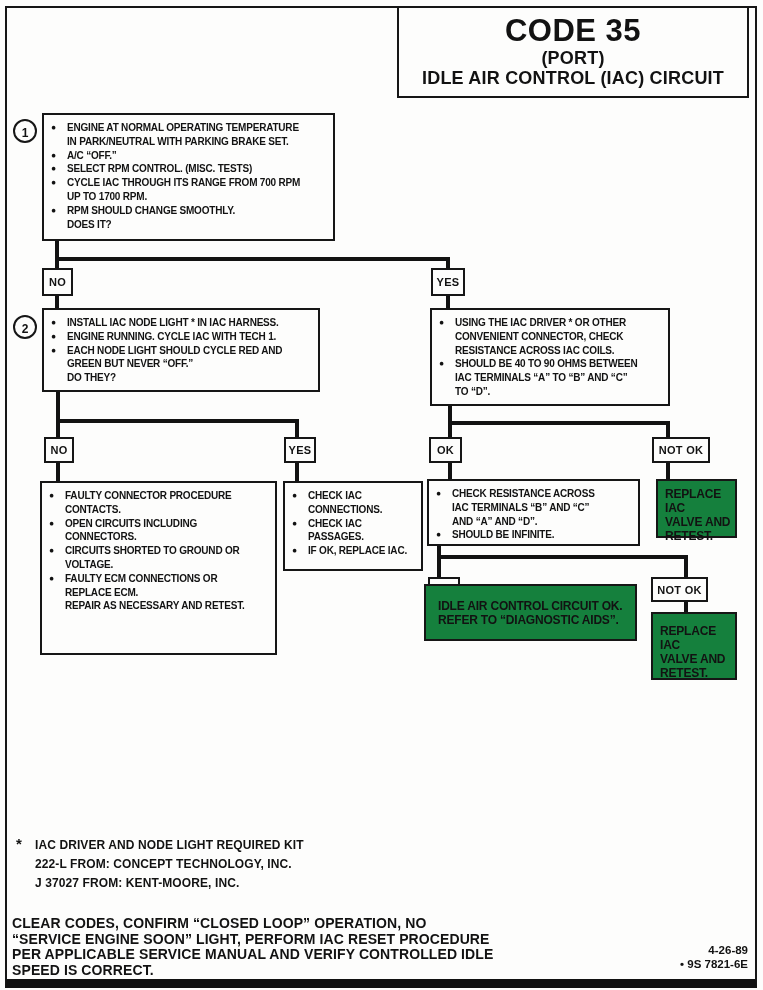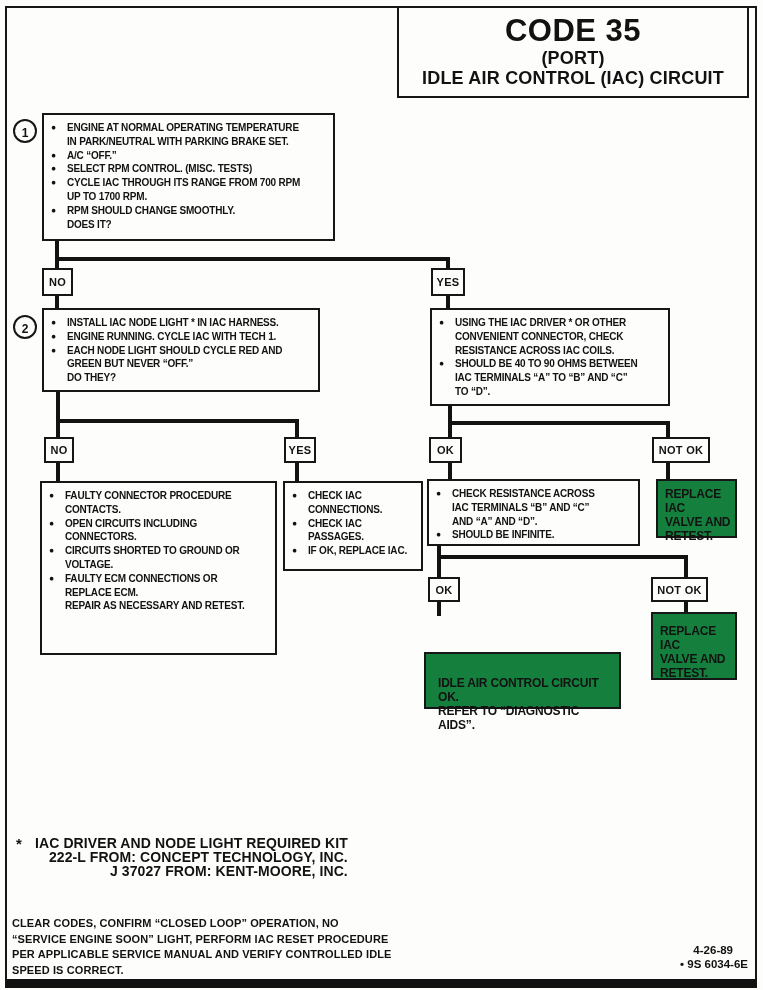--- a/index.html
+++ b/index.html
@@ -37,27 +37,27 @@
     padding:6px 2px 3px 7px;
   }
   .dbox{
     position:absolute;border:2px solid #161616;background:#fdfdfc;box-sizing:border-box;
     font-size:11px;text-align:center;display:flex;align-items:center;justify-content:center;
     letter-spacing:0.3px;
   }
   .ln{position:absolute;background:#121212;}
   .footnote{position:absolute;left:16px;top:836px;display:flex;}
   .footnote .mark{flex:0 0 19px;font-size:15px;line-height:16px;}
-  .footnote .ftx{font-size:14px;line-height:14px;white-space:pre-line;letter-spacing:0.1px;text-align:right;}
+  .footnote .ftx{font-size:12px;line-height:19px;white-space:pre-line;letter-spacing:0.1px;}
   .footer-note{
-    position:absolute;left:12px;top:916px;font-size:11px;line-height:15.5px;
+    position:absolute;left:12px;top:916px;font-size:14px;line-height:15.5px;
     white-space:pre-line;letter-spacing:0.1px;
   }
   .stamp{position:absolute;left:638px;top:943px;width:110px;text-align:right;font-size:11.5px;line-height:14px;}
-  .stamp .date{margin-right:15px;}
+  .stamp .date{margin-right:0;}
 </style>
 </head>
 <body>
 
 <div class="page">
   <div class="frame"></div>
 
   <div class="titlebox">
     <div class="code">CODE 35</div>
     <div class="sub">(PORT)</div>
@@ -203,35 +203,35 @@
         <span class="tx">SHOULD BE INFINITE.</span>
       </div>
     </div>
   <div class="plain" style="left:656px;top:479px;width:81px;height:59px">REPLACE IAC
 VALVE AND
 RETEST.</div>
 
   <div class="dbox" style="left:428px;top:577px;width:32px;height:25px">OK</div>
   <div class="dbox" style="left:651px;top:577px;width:57px;height:25px">NOT OK</div>
 
-  <div class="plain" style="left:424px;top:652px;width:197px;height:57px;padding:22px 4px 3px 12px">IDLE AIR CONTROL CIRCUIT OK.
+  <div class="plain" style="left:424px;top:584px;width:213px;height:57px;padding:13px 4px 3px 12px">IDLE AIR CONTROL CIRCUIT OK.
 REFER TO “DIAGNOSTIC AIDS”.</div>
   <div class="plain" style="left:651px;top:612px;width:86px;height:68px;padding:10px 2px 3px 7px">REPLACE IAC
 VALVE AND
 RETEST.</div>
 
   <div class="footnote">
     <span class="mark">*</span>
     <span class="ftx">IAC DRIVER AND NODE LIGHT REQUIRED KIT
 222-L FROM:  CONCEPT TECHNOLOGY, INC.
 J 37027 FROM:  KENT-MOORE, INC.</span>
   </div>
 
   <div class="footer-note">CLEAR CODES, CONFIRM “CLOSED LOOP” OPERATION, NO
 “SERVICE ENGINE SOON” LIGHT, PERFORM IAC RESET PROCEDURE
 PER APPLICABLE SERVICE MANUAL AND VERIFY CONTROLLED IDLE
 SPEED IS CORRECT.</div>
 
   <div class="stamp">
     <div class="date">4-26-89</div>
-    <div class="docnum">• 9S 6034-6E</div>
+    <div class="docnum">• 9S 7821-6E</div>
   </div>
 </div>
 
 </body></html>

